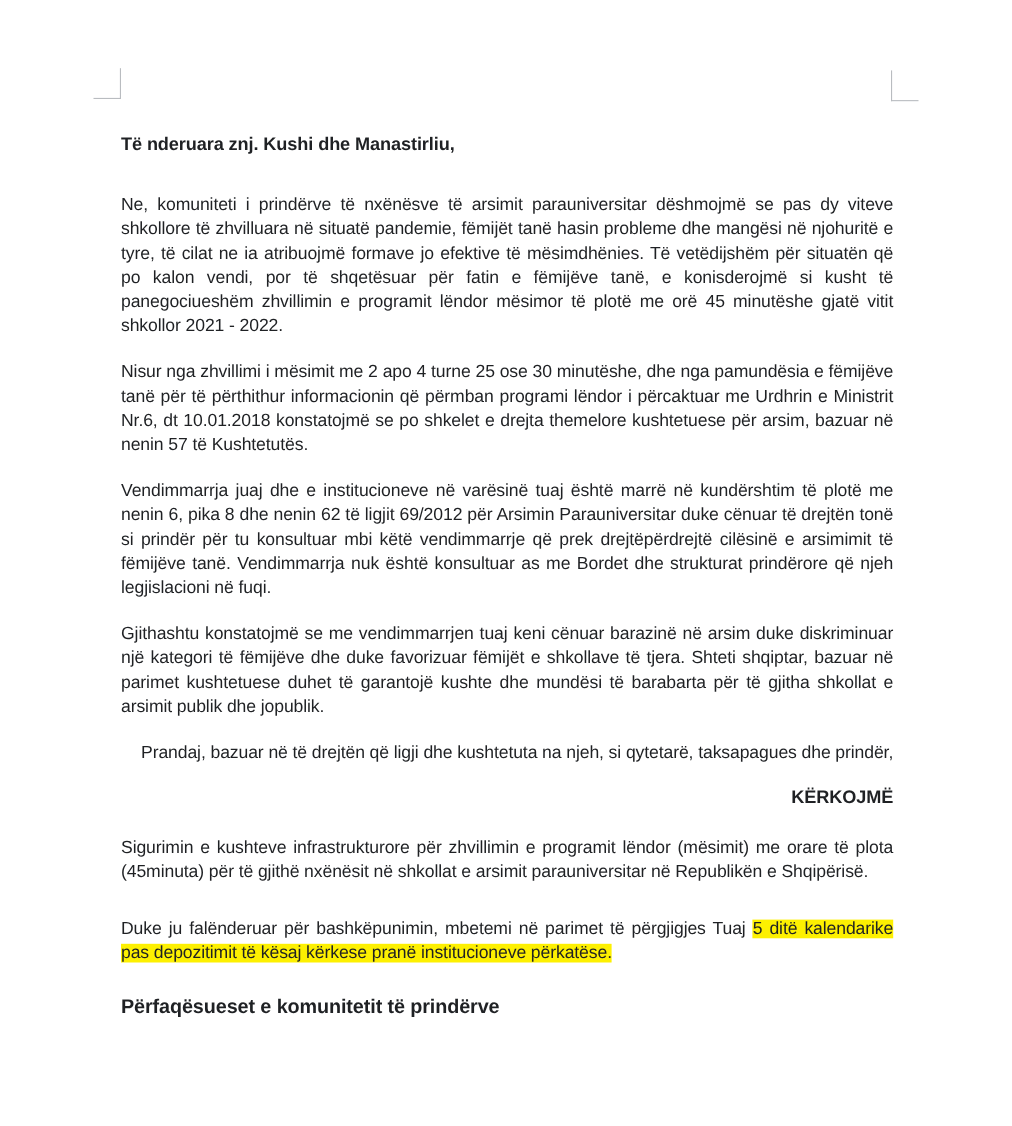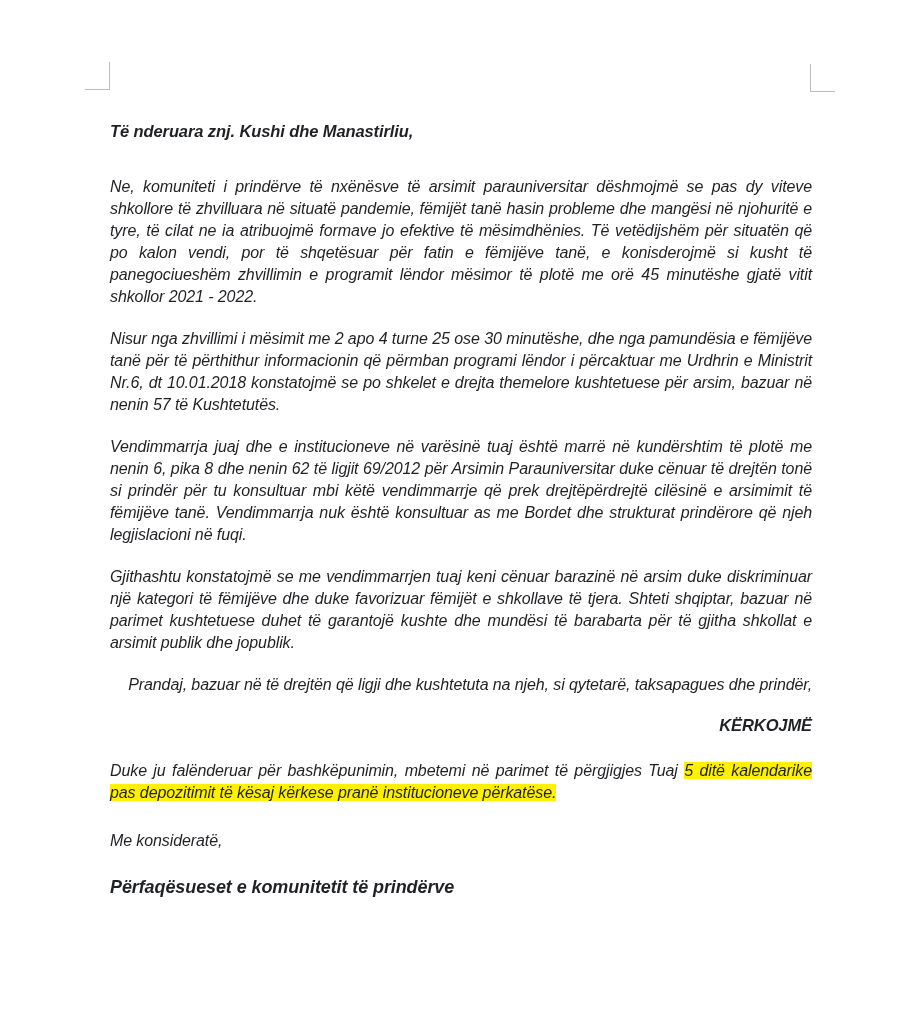--- a/index.html
+++ b/index.html
@@ -1,15 +1,15 @@
 <!DOCTYPE html>
 <html><head>
 <meta charset="utf-8">
 <style>
-  * { margin: 0; padding: 0; box-sizing: border-box; font-style: italic; }
+  * { margin: 0; padding: 0; box-sizing: border-box; }
   html, body { background: #ffffff; }
   .page {
     position: relative;
     width: 920px;
     height: 1024px;
     background: #ffffff;
     overflow: hidden;
     font-family: "Liberation Sans", "DejaVu Sans", sans-serif;
     color: #1f2124;
   }
@@ -94,22 +94,22 @@
     <p class="para">Nisur nga zhvillimi i mësimit me 2 apo 4 turne 25 ose 30 minutëshe, dhe nga pamundësia e fëmijëve tanë për të përthithur informacionin që përmban programi lëndor i përcaktuar me Urdhrin e Ministrit Nr.6, dt 10.01.2018 konstatojmë se po shkelet e drejta themelore kushtetuese për arsim, bazuar në nenin 57 të Kushtetutës.</p>
 
     <p class="para">Vendimmarrja juaj dhe e institucioneve në varësinë tuaj është marrë në kundërshtim të plotë me nenin 6, pika 8 dhe nenin 62 të ligjit 69/2012 për Arsimin Parauniversitar duke cënuar të drejtën tonë si prindër për tu konsultuar mbi këtë vendimmarrje që prek drejtëpërdrejtë cilësinë e arsimimit të fëmijëve tanë. Vendimmarrja nuk është konsultuar as me Bordet dhe strukturat prindërore që njeh legjislacioni në fuqi.</p>
 
     <p class="para">Gjithashtu konstatojmë se me vendimmarrjen tuaj keni cënuar barazinë në arsim duke diskriminuar një kategori të fëmijëve dhe duke favorizuar fëmijët e shkollave të tjera. Shteti shqiptar, bazuar në parimet kushtetuese duhet të garantojë kushte dhe mundësi të barabarta për të gjitha shkollat e arsimit publik dhe jopublik.</p>
 
     <p class="para-centered">Prandaj, bazuar në të drejtën që ligji dhe kushtetuta na njeh, si qytetarë, taksapagues dhe prindër,</p>
 
     <p class="demand-heading">KËRKOJMË</p>
 
+    <p class="para-demand">Sigurimin e kushteve infrastrukturore për zhvillimin e programit lëndor (mësimit) me orare të plota (45minuta) për të gjithë nxënësit në shkollat e arsimit parauniversitar në Republikën e Shqipërisë.</p>
 
     <p class="para-closing"><span>Duke ju falënderuar për bashkëpunimin, mbetemi në parimet të përgjigjes Tuaj </span><span class="highlight">5 ditë kalendarike pas depozitimit të kësaj kërkese pranë institucioneve përkatëse.</span></p>
 
-    <p class="signoff">Me konsideratë,</p>
 
     <p class="signature">Përfaqësueset e komunitetit të prindërve</p>
 
   </div>
 
 </div>
 
 </body></html>

